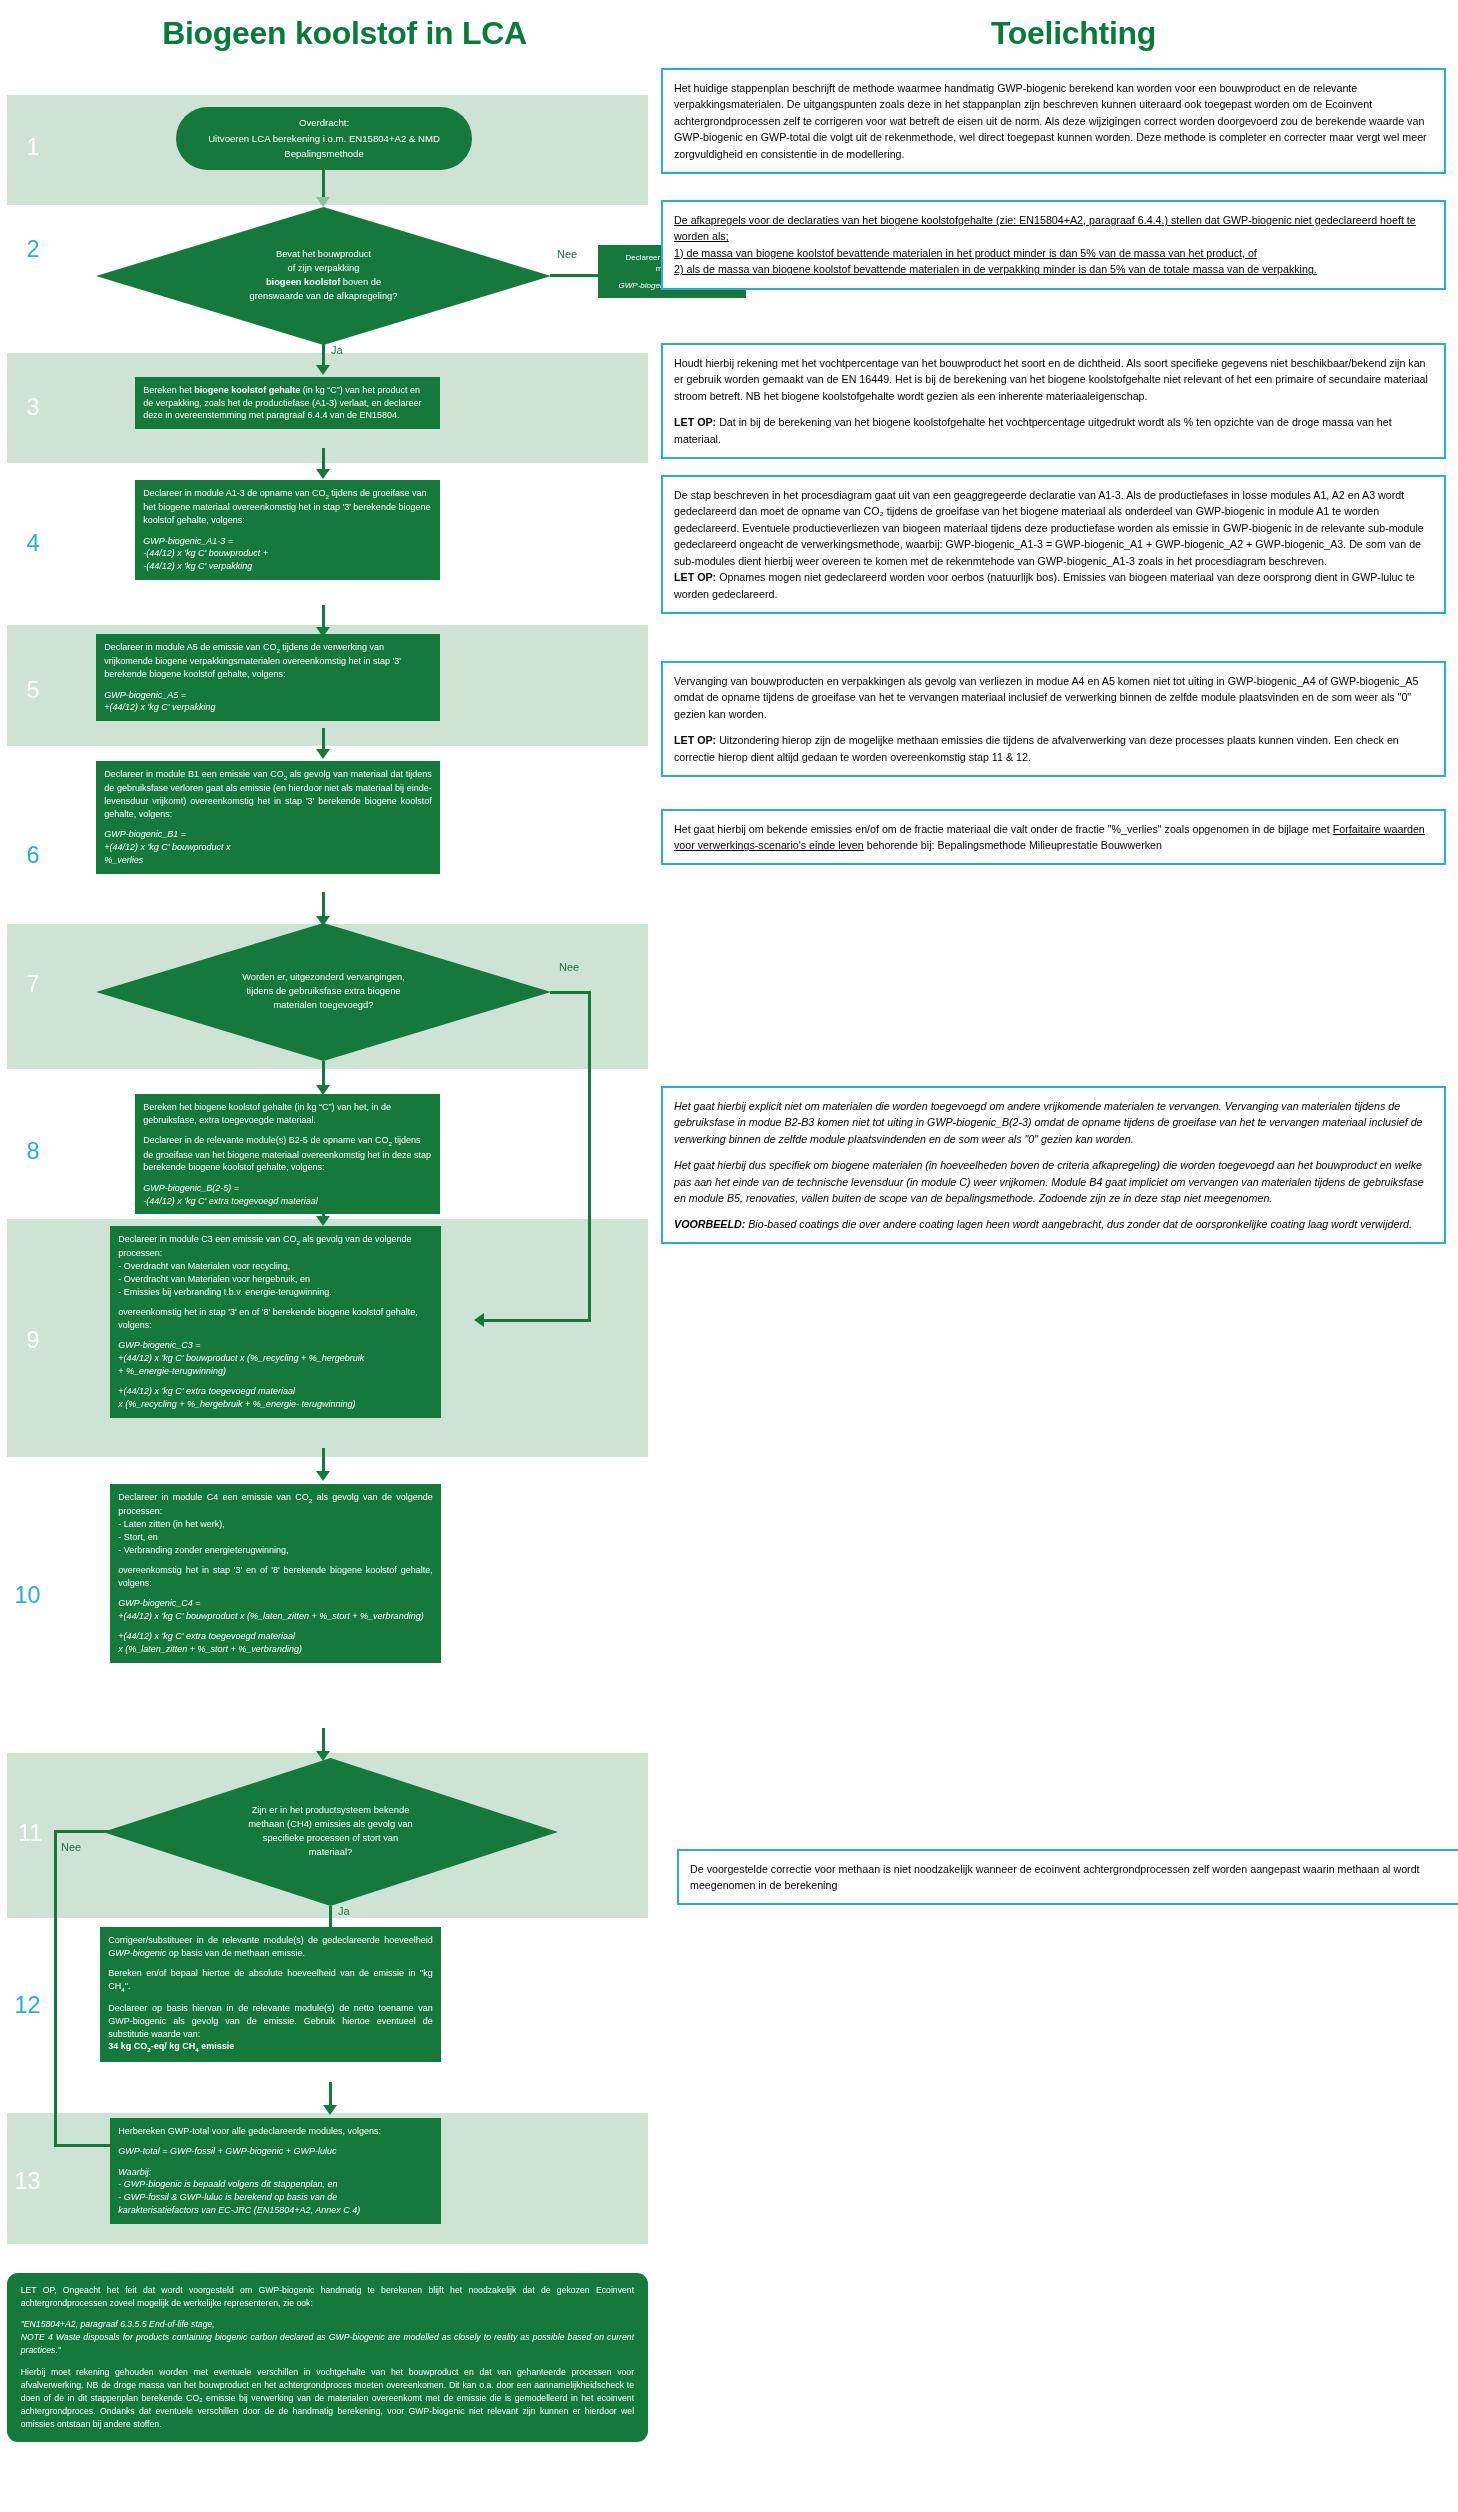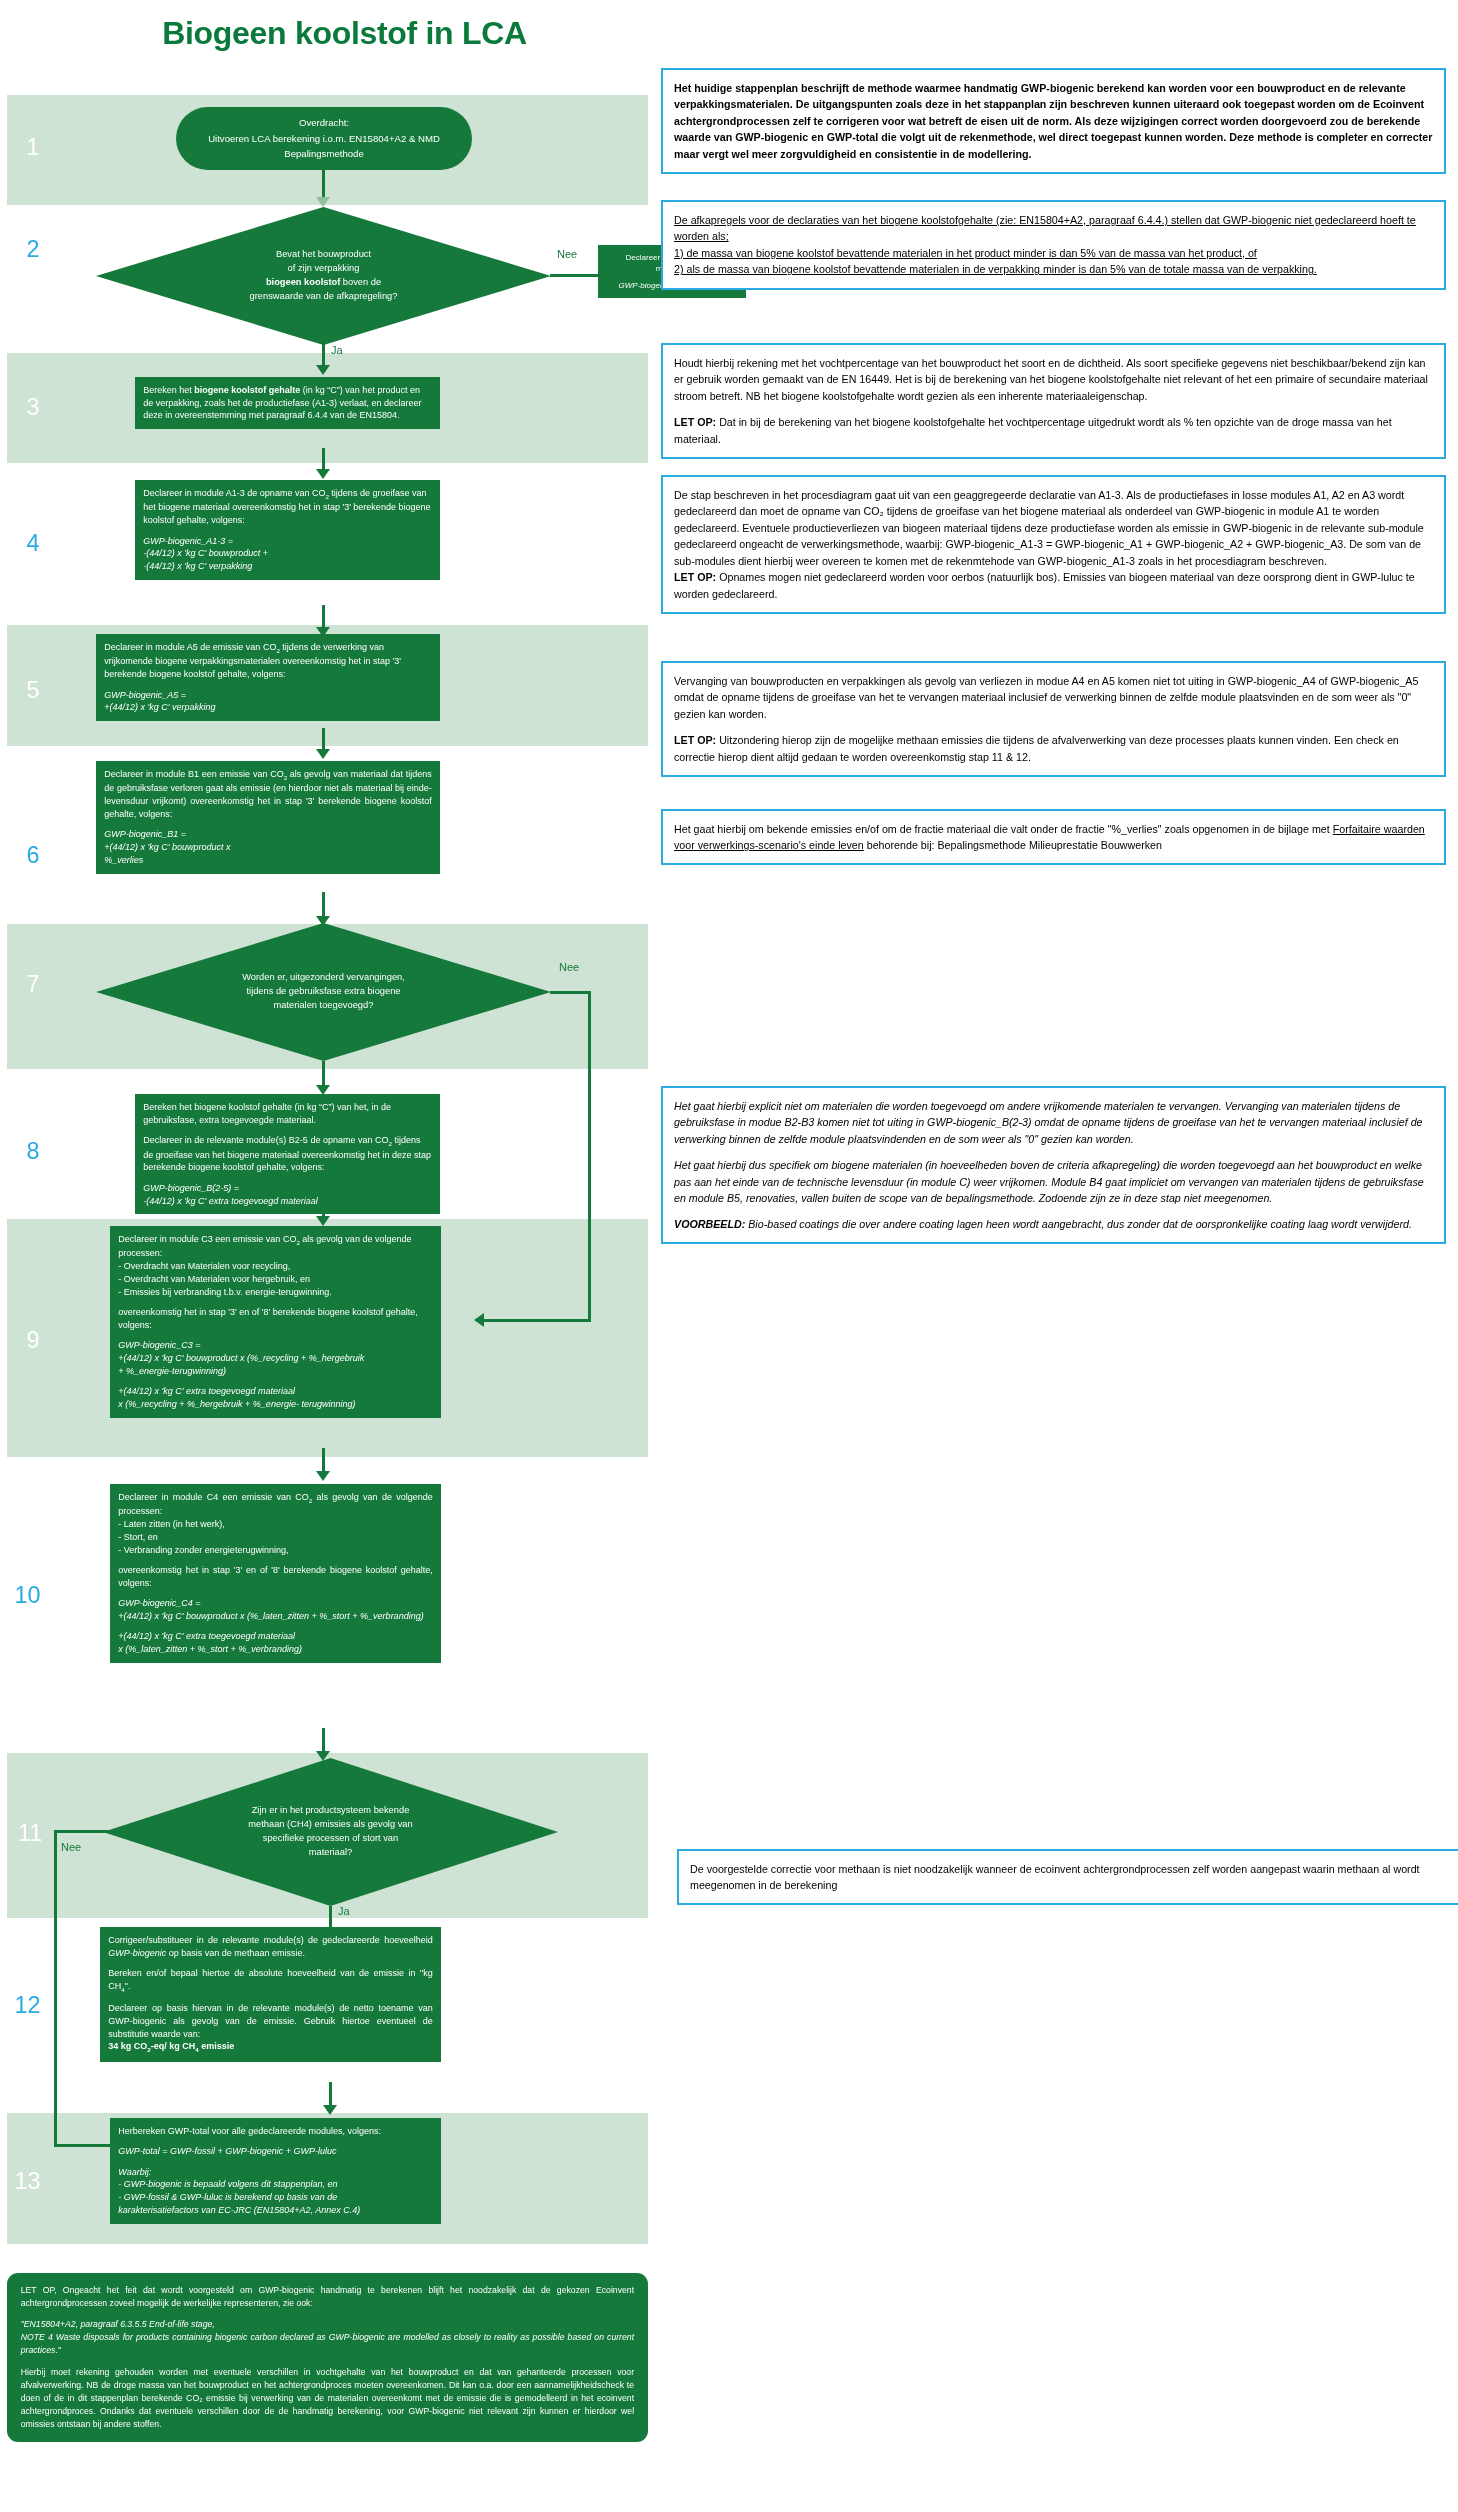--- a/index.html
+++ b/index.html
@@ -92,20 +92,21 @@
   .expl b { font-weight:bold; }
   .expl u { text-decoration:underline; }
   .expl .gap { display:block; height:9.6px; }
 </style>
 </head>
 <body>
 
 <div class="page">
 
   <div class="title-left">Biogeen koolstof in LCA</div>
+  <div class="title-right">Toelichting</div>
 
   <div class="flow">
 
     <div class="band" style="top:95px;height:110px;"></div>
     <div class="band" style="top:353px;height:110px;"></div>
     <div class="band" style="top:625px;height:121px;"></div>
     <div class="band" style="top:924px;height:145px;"></div>
     <div class="band" style="top:1219px;height:238px;"></div>
     <div class="band" style="top:1753px;height:165px;"></div>
     <div class="band" style="top:2113px;height:131px;"></div>
@@ -297,21 +298,21 @@
     <div class="note-bottom">
       <div>LET OP, Ongeacht het feit dat wordt voorgesteld om GWP-biogenic handmatig te berekenen blijft het noodzakelijk dat de gekozen Ecoinvent achtergrondprocessen zoveel mogelijk de werkelijke representeren, zie ook:</div>
       <span class="gap"></span>
       <div><i>"EN15804+A2, paragraaf 6.3.5.5 End-of-life stage,</i></div>
       <div><i>NOTE 4 Waste disposals for products containing biogenic carbon declared as GWP-biogenic are modelled as closely to reality as possible based on current practices."</i></div>
       <span class="gap"></span>
       <div>Hierbij moet rekening gehouden worden met eventuele verschillen in vochtgehalte van het bouwproduct en dat van gehanteerde processen voor afvalverwerking. NB de droge massa van het bouwproduct en het achtergrondproces moeten overeenkomen. Dit kan o.a. door een aannamelijkheidscheck te doen of de in dit stappenplan berekende CO₂ emissie bij verwerking van de materialen overeenkomt met de emissie die is gemodelleerd in het ecoinvent achtergrondproces. Ondanks dat eventuele verschillen door de de handmatig berekening, voor GWP-biogenic niet relevant zijn kunnen er hierdoor wel omissies ontstaan bij andere stoffen.</div>
     </div>
   </div>
 
-  <div class="expl" style="top:68px;font-weight:bold;">
+  <div class="expl" style="top:68px;">
     <div>Het huidige stappenplan beschrijft de methode waarmee handmatig GWP-biogenic berekend kan worden voor een bouwproduct en de relevante verpakkingsmaterialen. De uitgangspunten zoals deze in het stappanplan zijn beschreven kunnen uiteraard ook toegepast worden om de Ecoinvent achtergrondprocessen zelf te corrigeren voor wat betreft de eisen uit de norm. Als deze wijzigingen correct worden doorgevoerd zou de berekende waarde van GWP-biogenic en GWP-total die volgt uit de rekenmethode, wel direct toegepast kunnen worden. Deze methode is completer en correcter maar vergt wel meer zorgvuldigheid en consistentie in de modellering.</div>
   </div>
 
   <div class="expl" style="top:200px;text-decoration:underline;">
     <div>De afkapregels voor de declaraties van het biogene koolstofgehalte (zie: EN15804+A2, paragraaf 6.4.4.) stellen dat GWP-biogenic niet gedeclareerd hoeft te worden als;</div>
     <div>1) de massa van biogene koolstof bevattende materialen in het product minder is dan 5% van de massa van het product, of</div>
     <div>2) als de massa van biogene koolstof bevattende materialen in de verpakking minder is dan 5% van de totale massa van de verpakking.</div>
   </div>
 
   <div class="expl" style="top:343px;">

